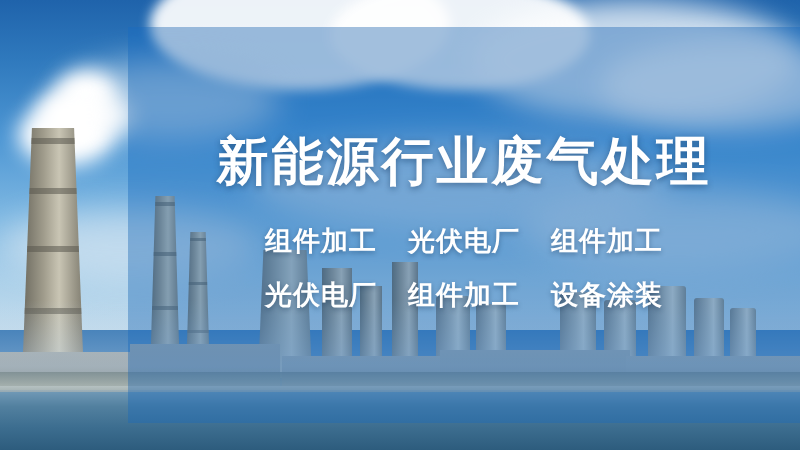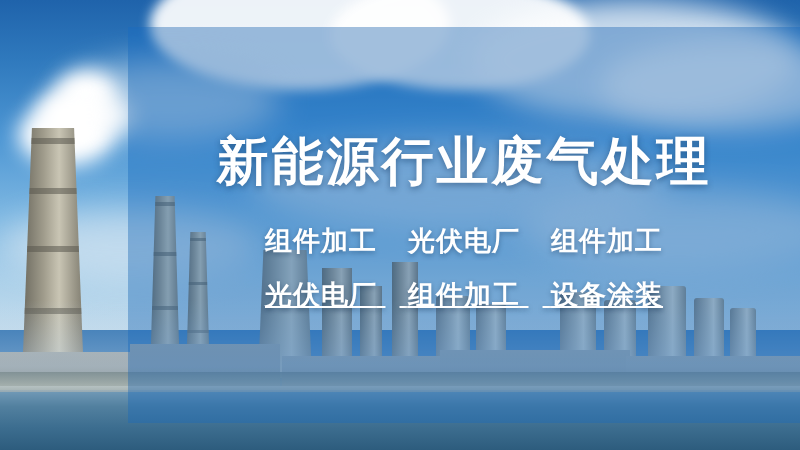--- a/index.html
+++ b/index.html
@@ -74,21 +74,21 @@
     font-size:52px;font-weight:bold;letter-spacing:3px;
     text-shadow:0 2px 6px rgba(10,40,75,.45);
     white-space:nowrap;
   }
   .subline{
     margin-top:26px;
     font-size:27px;font-weight:bold;letter-spacing:1px;
     text-shadow:0 2px 5px rgba(10,40,75,.4);
     white-space:nowrap;
   }
-  .subline.second{margin-top:18px;text-decoration:underline;}
+  .subline.second{margin-top:18px;}
   .sub-gap{display:inline-block;width:14px;}
 </style>
 </head>
 <body>
 
 <div class="banner">
 
   <div class="sky"></div>
 
   <div class="cloud" style="left:150px;top:-40px;width:300px;height:130px;"></div>

